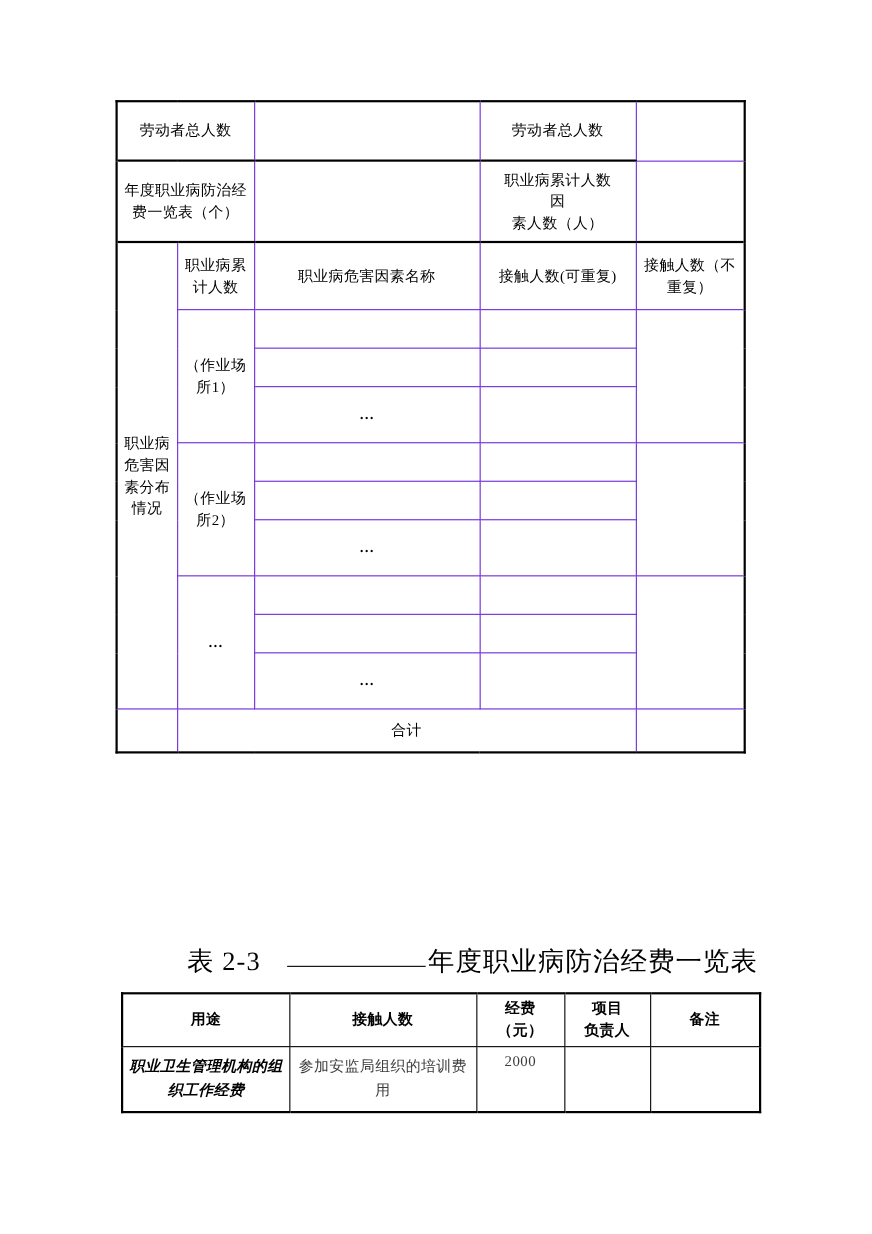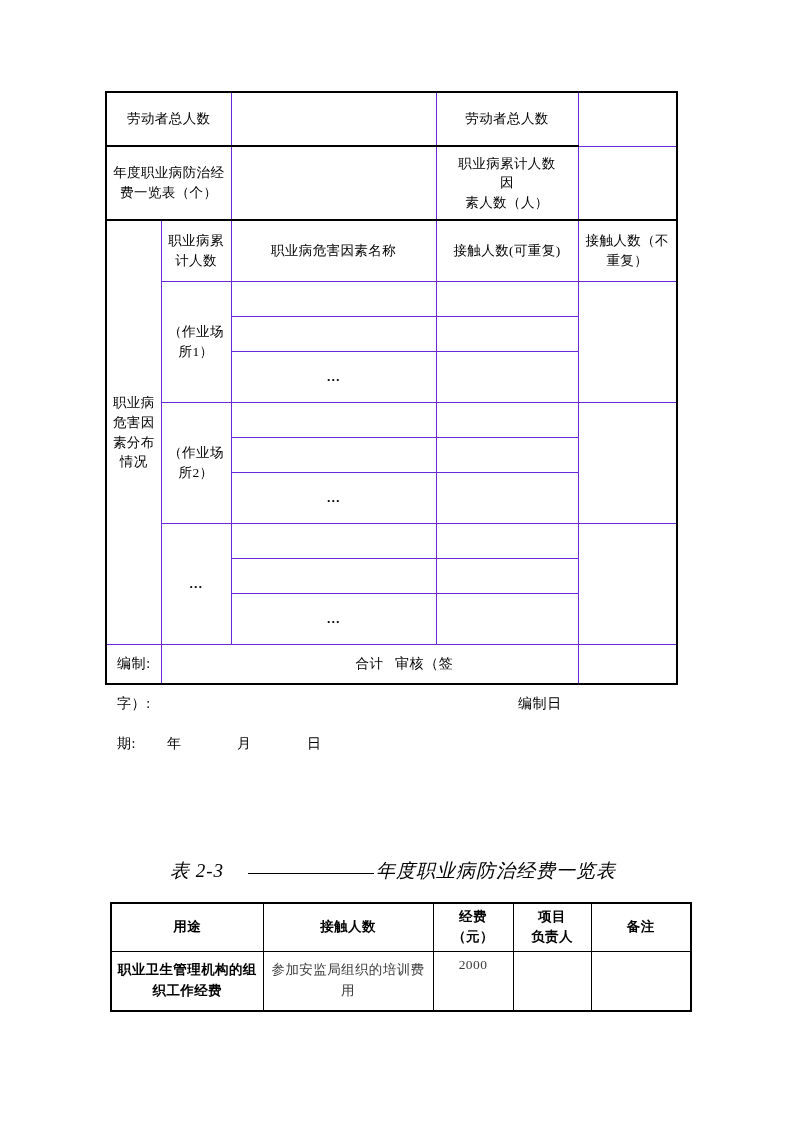--- a/index.html
+++ b/index.html
@@ -75,24 +75,23 @@
     position: relative;
     height: 40px;
   }
   .signline span { position: absolute; white-space: pre; }
 
   
   .tbl2-title {
     position: absolute;
     left: 170px;
     top: 858px;
-    font-size: 19px;
+    font-size: 24px;
     letter-spacing: 1px;
     white-space: nowrap;
-    font-style: italic;
   }
   .tbl2-title .blank-ul {
     display: inline-block;
     width: 126px;
     border-bottom: 1.4px solid #000;
     margin: 0 2px;
     vertical-align: 3px;
   }
   .tbl2-title .gap { display: inline-block; width: 22px; }
 
@@ -111,21 +110,21 @@
   table.doc2 td {
     border: 1px solid #000;
     padding: 3px 5px;
     vertical-align: middle;
     text-align: center;
     font-size: 13.5px;
     line-height: 1.5;
     letter-spacing: 0.4px;
   }
   td.t2-head { font-weight: bold; }
-  td.t2-use { font-weight: bold; }
+  td.t2-use { font-weight: bold; font-style: italic; }
   td.t2-left { text-align: left; color: #3c3c3c; }
   td.t2-num { color: #3c3c3c; font-family: "Liberation Serif", serif; }
 </style>
 </head>
 <body>
 
 <div class="page">
 
   <div class="tbl1-wrap">
     <table class="doc">
@@ -211,36 +210,20 @@
 
       <tr>
         <td class="thick-bottom thick-left"></td>
         <td colspan="3" class="thick-bottom" style="height:34px">合计</td>
         <td class="thick-bottom thick-right"></td>
       </tr>
     </tbody>
       </table>
   </div>
 
-  <div class="signblock">
-    <div class="signline">
-      <span style="left:12px; top:6px;">编制:</span>
-      <span style="left:290px; top:6px;">审核（签</span>
-    </div>
-    <div class="signline">
-      <span style="left:12px; top:6px;">字）:</span>
-      <span style="left:413px; top:6px;">编制日</span>
-    </div>
-    <div class="signline">
-      <span style="left:12px; top:6px;">期:</span>
-      <span style="left:62px; top:6px;">年</span>
-      <span style="left:132px; top:6px;">月</span>
-      <span style="left:202px; top:6px;">日</span>
-    </div>
-  </div>
 
   <div class="tbl2-title">
     <span>表 2-3</span><span class="gap"></span><span class="blank-ul"></span><span>年度职业病防治经费一览表</span>
   </div>
 
   <div class="tbl2-wrap">
     <table class="doc2">
       <colgroup>
         <col style="width:152px">
         <col style="width:170px">

